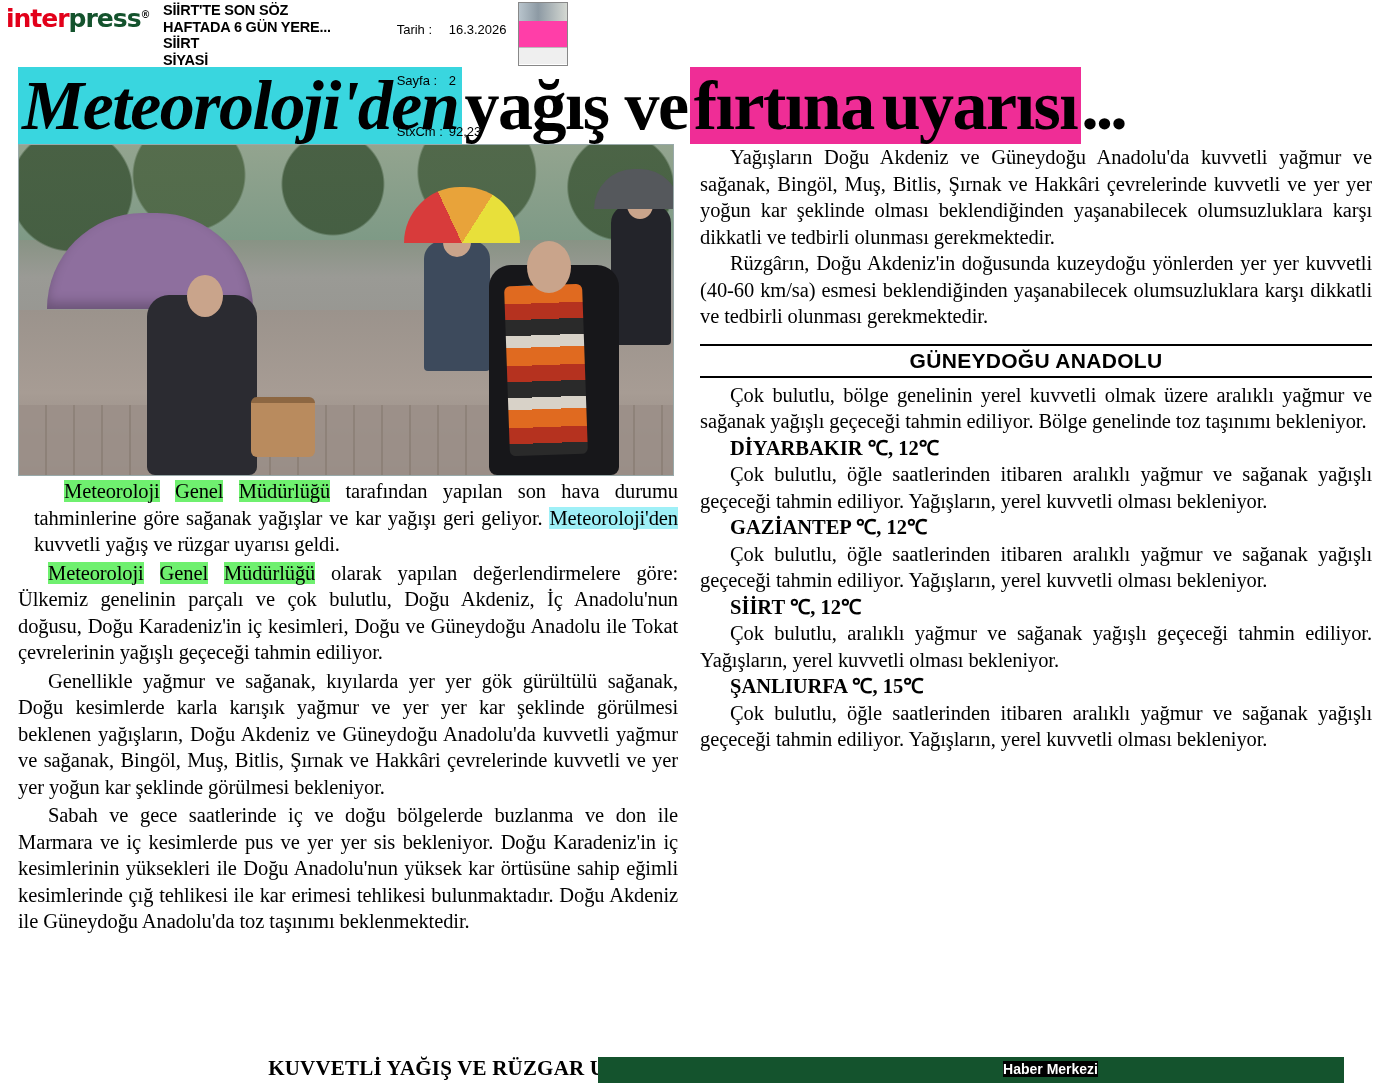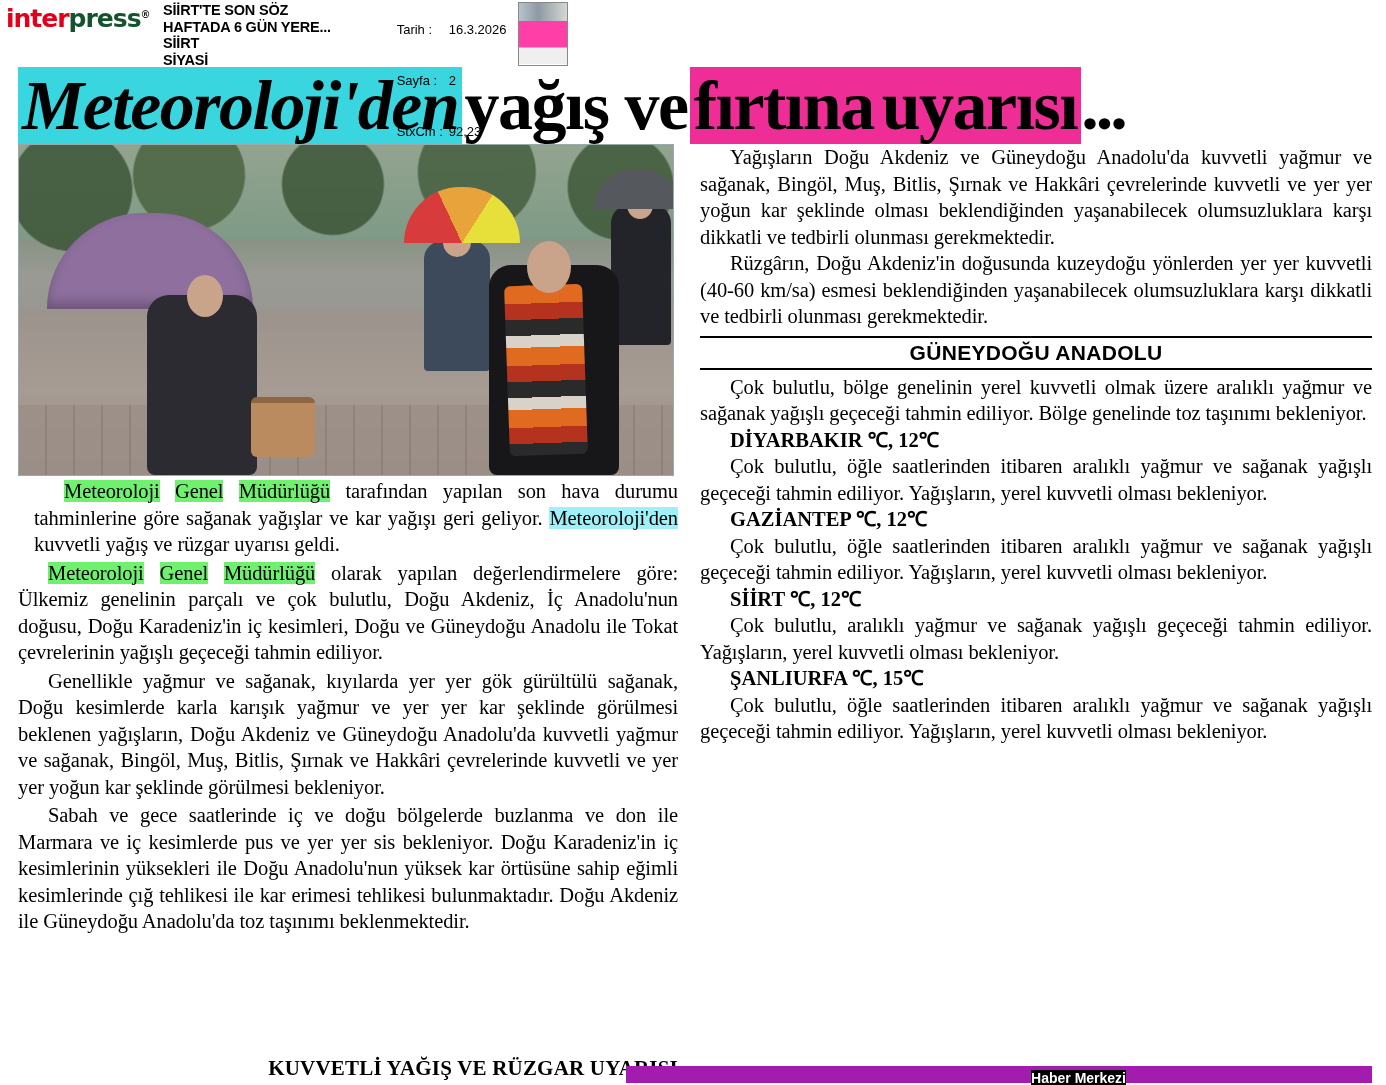--- a/index.html
+++ b/index.html
@@ -201,21 +201,21 @@
     text-indent: 30px;
     letter-spacing: -0.1px;
   }
   .col-left p.body { margin-top: 2px; }
   .col-left .first { margin-top: 10px; margin-left: 16px; }
   .hl-g { background: #6ff06f; }
   .hl-c { background: #9ff0f7; }
 
   
   .band-wrap {
-    margin: 6px 0 4px 0;
+    margin: 14px 0 4px 0;
   }
   .band-rule-top {
     border-top: 2px solid #000;
     margin-bottom: 3px;
   }
   .band-title {
     text-align: center;
     font-family: "Liberation Sans", sans-serif;
     font-weight: bold;
     font-size: 21px;
@@ -248,25 +248,25 @@
     bottom: 4px;
     width: 660px;
     text-align: right;
     font-family: Liberation Serif, serif;
     font-weight: bold;
     font-size: 21px;
     letter-spacing: 0.2px;
   }
   .footer-bar {
     position: absolute;
-    left: 626px;
+    left: 598px;
     bottom: 2px;
     width: 746px;
-    height: 17px;
-    background: #a21caf;
+    height: 26px;
+    background: #14532d;
   }
   .footer-bar span {
     position: absolute;
     right: 246px;
     top: 4px;
     color: #fff;
     font-family: "Liberation Sans", sans-serif;
     font-weight: bold;
     font-size: 14px;
     background: #000;

